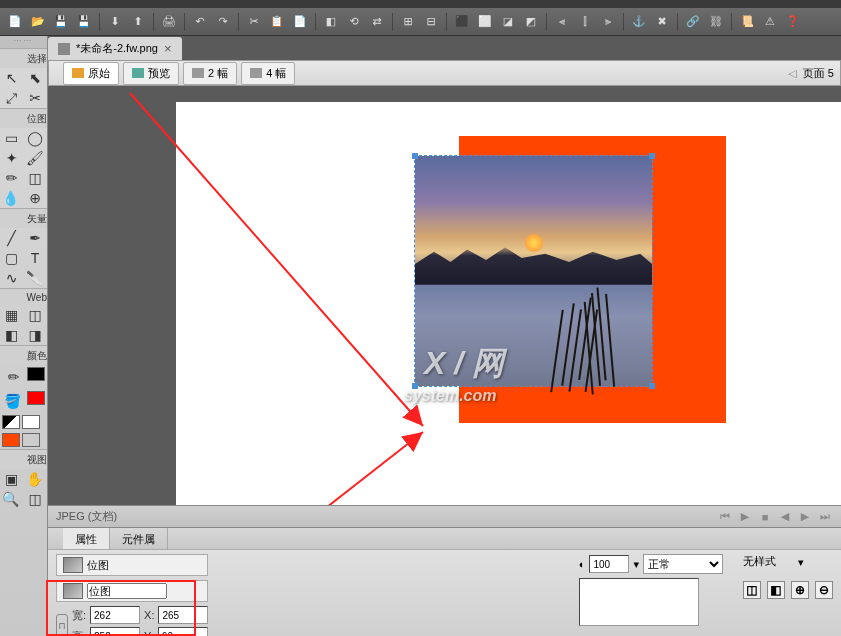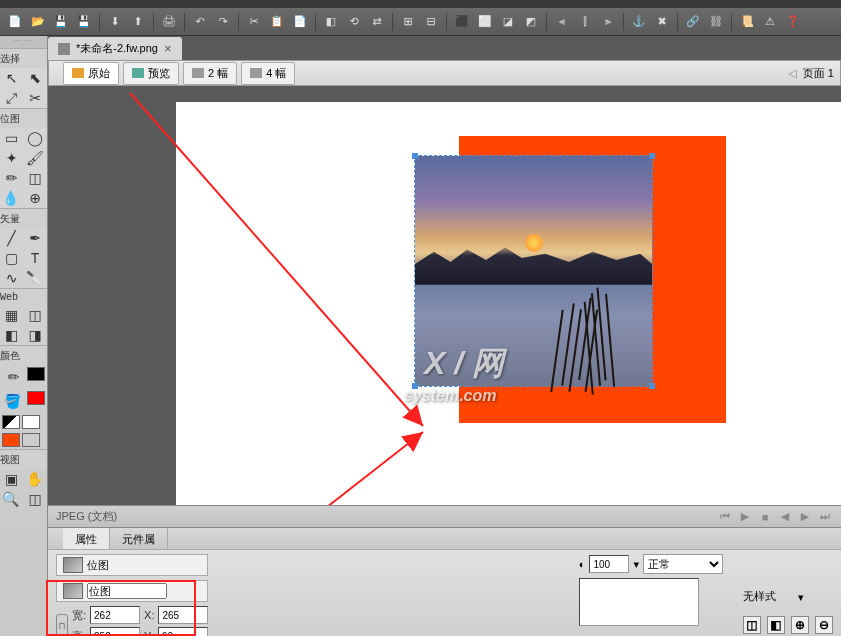--- a/index.html
+++ b/index.html
@@ -7,21 +7,21 @@
 
 .menubar { background: #3a3a3a; height: 8px; display: flex; padding: 0 10px; gap: 18px; color: #ccc; overflow: hidden; }
 
 .toolbar-main { background: linear-gradient(#6b6b6b, #5a5a5a); height: 28px; display: flex; align-items: center; padding: 0 4px; gap: 1px; border-bottom: 1px solid #333; }
 .toolbar-main .tbtn { width: 22px; height: 22px; display: flex; align-items: center; justify-content: center; color: #ddd; cursor: pointer; border-radius: 2px; }
 .toolbar-main .sep { width: 1px; height: 18px; background: #444; margin: 0 3px; }
 
 .workspace { display: flex; height: calc(100% - 36px); }
 
 .left-panel { width: 48px; background: linear-gradient(#d8d8d8, #c8c8c8); border-right: 1px solid #888; display: flex; flex-direction: column; }
-.left-panel .section-label { font-size: 10px; color: #333; text-align: left; padding: 3px 0 2px; background: #d0d0d0; border-top: 1px solid #aaa; font-family: Liberation Mono, monospace; }
+.left-panel .section-label { font-size: 10px; color: #333; text-align: right; padding: 3px 0 2px; background: #d0d0d0; border-top: 1px solid #aaa; }
 .left-panel .tool-grid { display: grid; grid-template-columns: 1fr 1fr; gap: 0; }
 .left-panel .tool { width: 23px; height: 20px; display: flex; align-items: center; justify-content: center; cursor: pointer; font-size: 14px; color: #333; }
 .left-panel .swatch-row { display: flex; padding: 2px; gap: 2px; }
 .left-panel .swatch { width: 18px; height: 14px; border: 1px solid #666; }
 .left-panel .handle { height: 12px; background: #c0c0c0; text-align: center; color: #888; font-size: 8px; letter-spacing: 2px; }
 
 .main-area { flex: 1; display: flex; flex-direction: column; background: #5a5a5a; position: relative; }
 
 .doc-tabs { height: 24px; background: #5a5a5a; display: flex; align-items: flex-end; }
 .doc-tab { background: #d8d8d8; padding: 4px 10px; border-radius: 3px 3px 0 0; display: flex; align-items: center; gap: 6px; font-size: 11px; }
@@ -63,21 +63,21 @@
 
 .prop-panel { height: 87px; background: linear-gradient(#e0e0e0, #d0d0d0); display: flex; padding: 4px 8px; gap: 20px; border-top: 1px solid #aaa; position: relative; }
 .prop-group { display: flex; flex-direction: column; gap: 4px; }
 .prop-row { display: flex; align-items: center; gap: 4px; }
 .prop-row label { font-size: 11px; color: #333; }
 .prop-row input[type="text"] { width: 50px; height: 18px; border: 1px inset #999; padding: 0 3px; font-size: 10px; background: #fff; }
 .prop-row select { height: 20px; border: 1px solid #999; font-size: 11px; background: #fff; }
 .obj-type { display: flex; align-items: center; gap: 4px; padding: 2px 6px; background: #f0f0f0; border: 1px solid #aaa; }
 .obj-type .thumb { width: 20px; height: 16px; background: linear-gradient(135deg, #888, #ccc); border: 1px solid #666; }
 .link-icon { width: 12px; height: 24px; border: 1px solid #888; border-radius: 3px; display: flex; align-items: center; justify-content: center; font-size: 9px; color: #666; }
-.style-sel { display: flex; align-items: flex-end; gap: 22px; margin-top: 35px; }
+.style-sel { display: flex; align-items: flex-end; gap: 22px; }
 .filter-btn { width: 18px; height: 18px; border: 1px solid #888; background: #f0f0f0; display: flex; align-items: center; justify-content: center; font-size: 12px; font-weight: bold; cursor: pointer; }
 .filter-list { width: 120px; height: 48px; background: #fff; border: 1px inset #999; }
 </style>
 </head>
 <body>
 
 <div class="menubar"></div>
 
 <div class="toolbar-main">
   <div class="tbtn">📄</div>
@@ -208,21 +208,21 @@
       <div class="vtab">
           <span class="vi" style="background:#999"></span>
           <span>2 幅</span>
         </div>
       <div class="vtab">
           <span class="vi" style="background:#999"></span>
           <span>4 幅</span>
         </div>
       <div class="page-info">
         <span style="color:#888">◁</span>
-        <span>页面 1</span>
+        <span>页面 5</span>
       </div>
     </div>
 
     <div class="canvas-area">
       <div class="canvas-page">
         <div class="orange-rect"></div>
         <div class="bitmap">
           <div class="sky"></div>
           <div class="sun"></div>
           <div class="treeline"></div>

